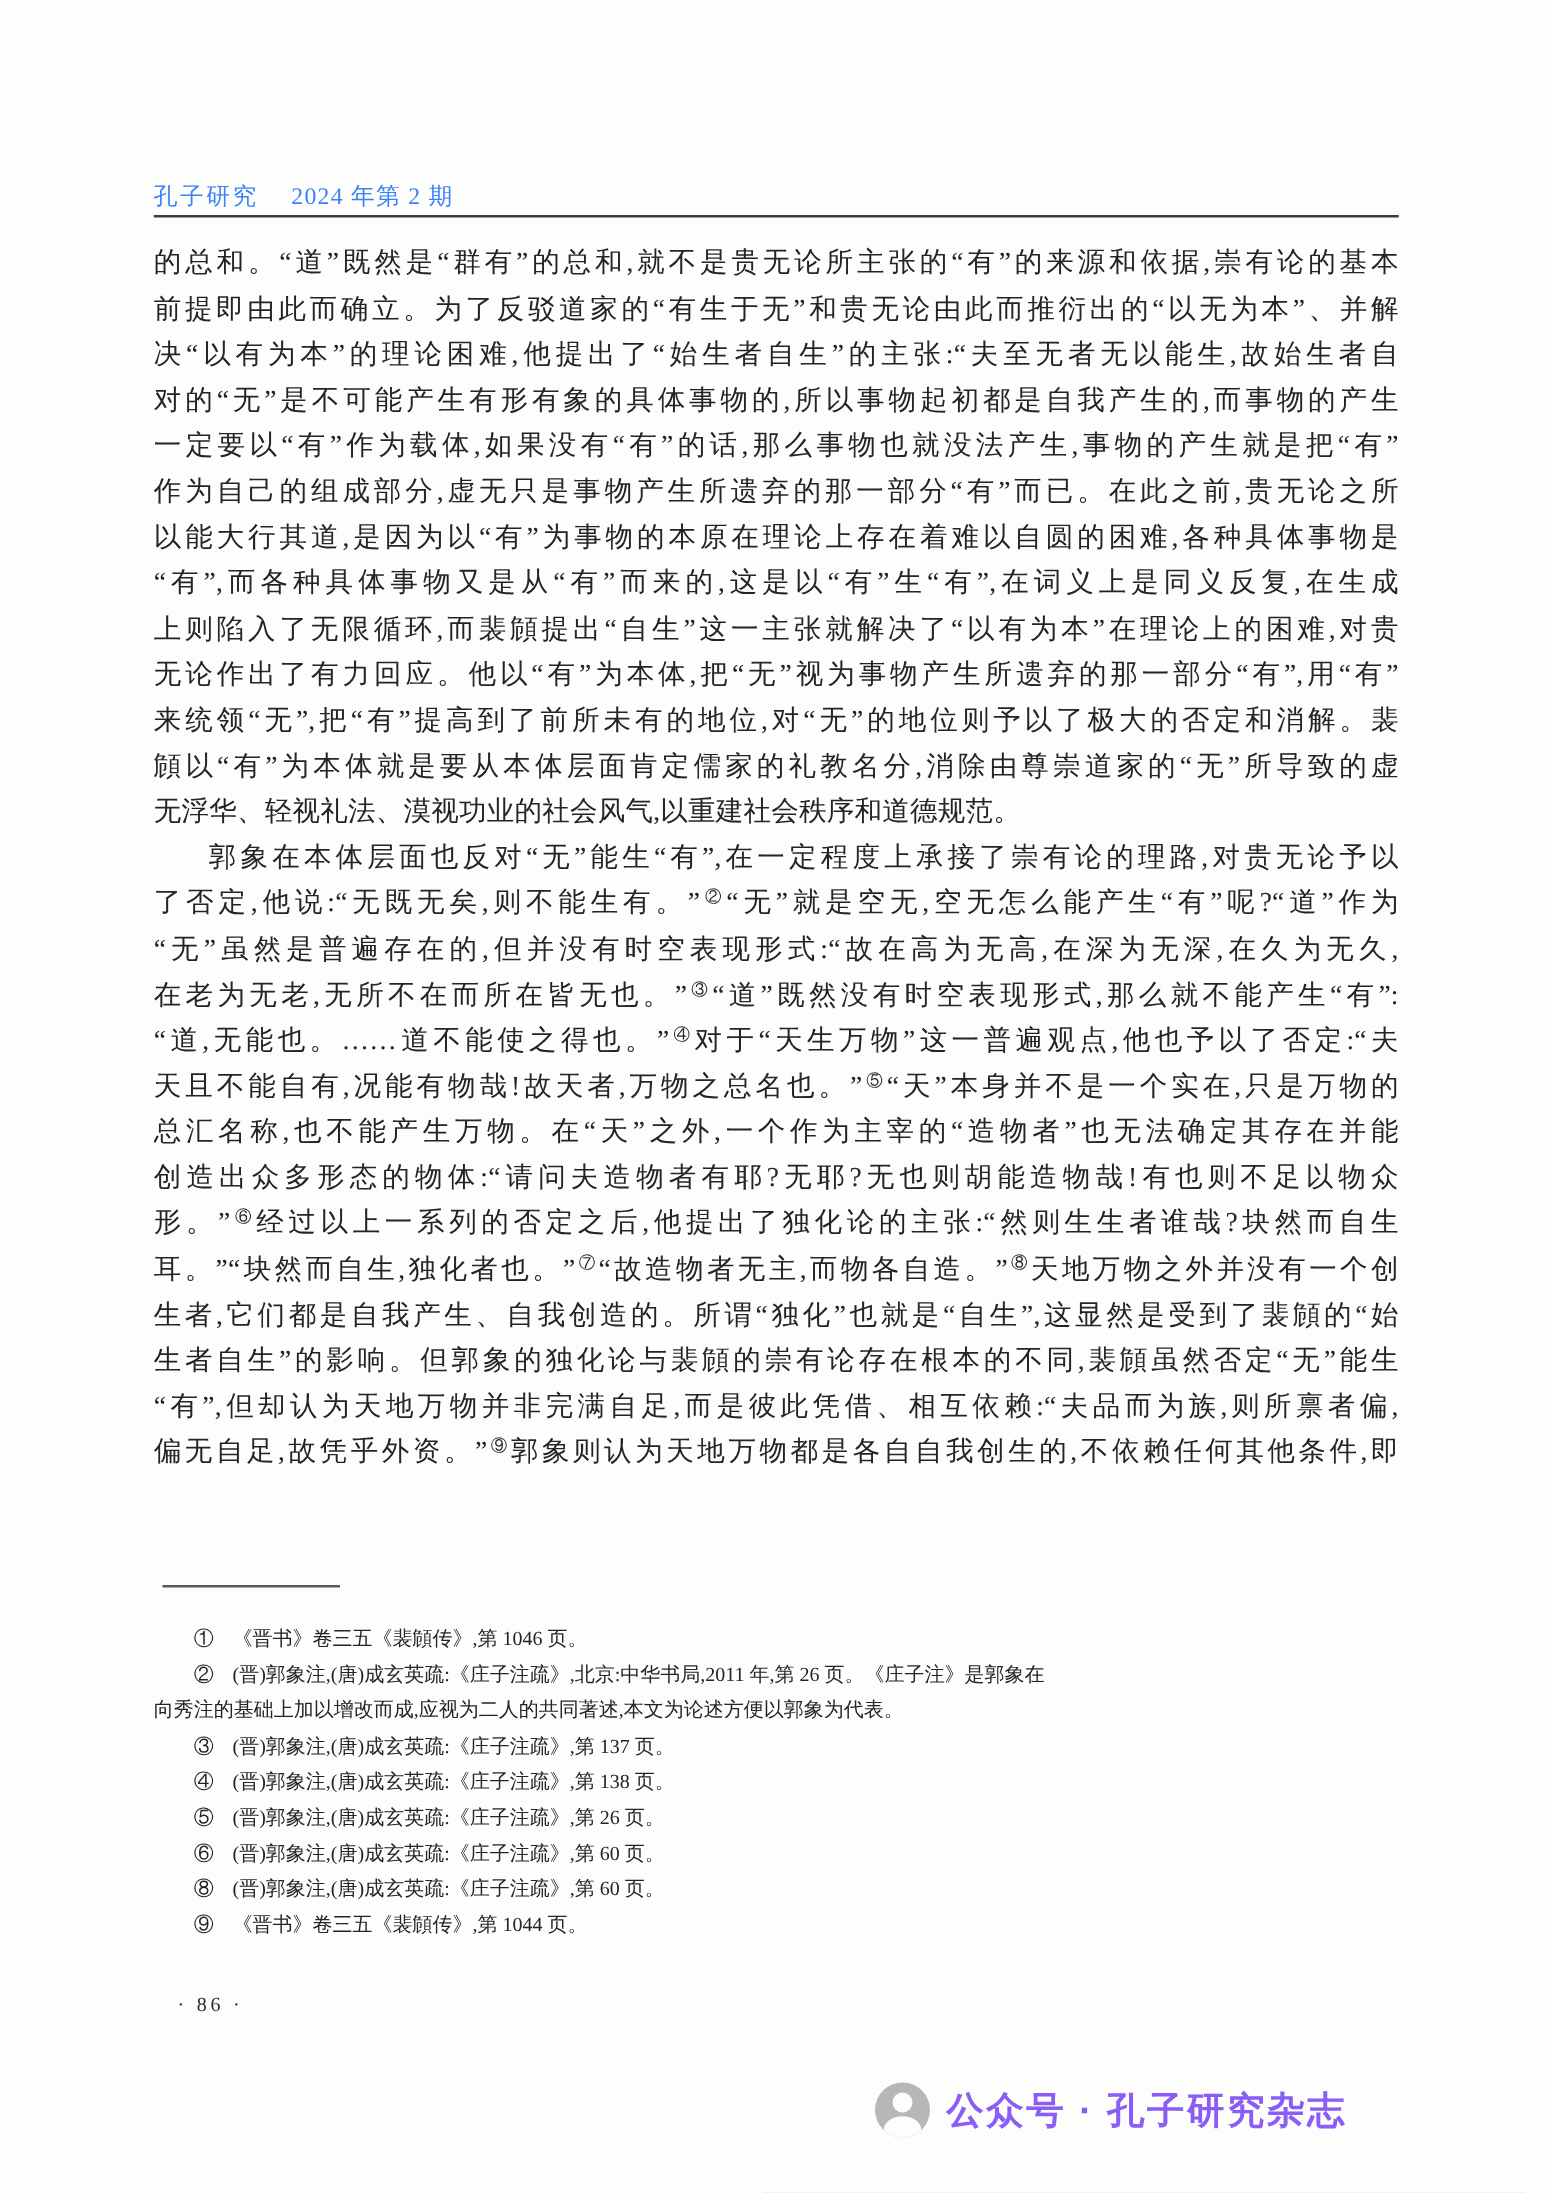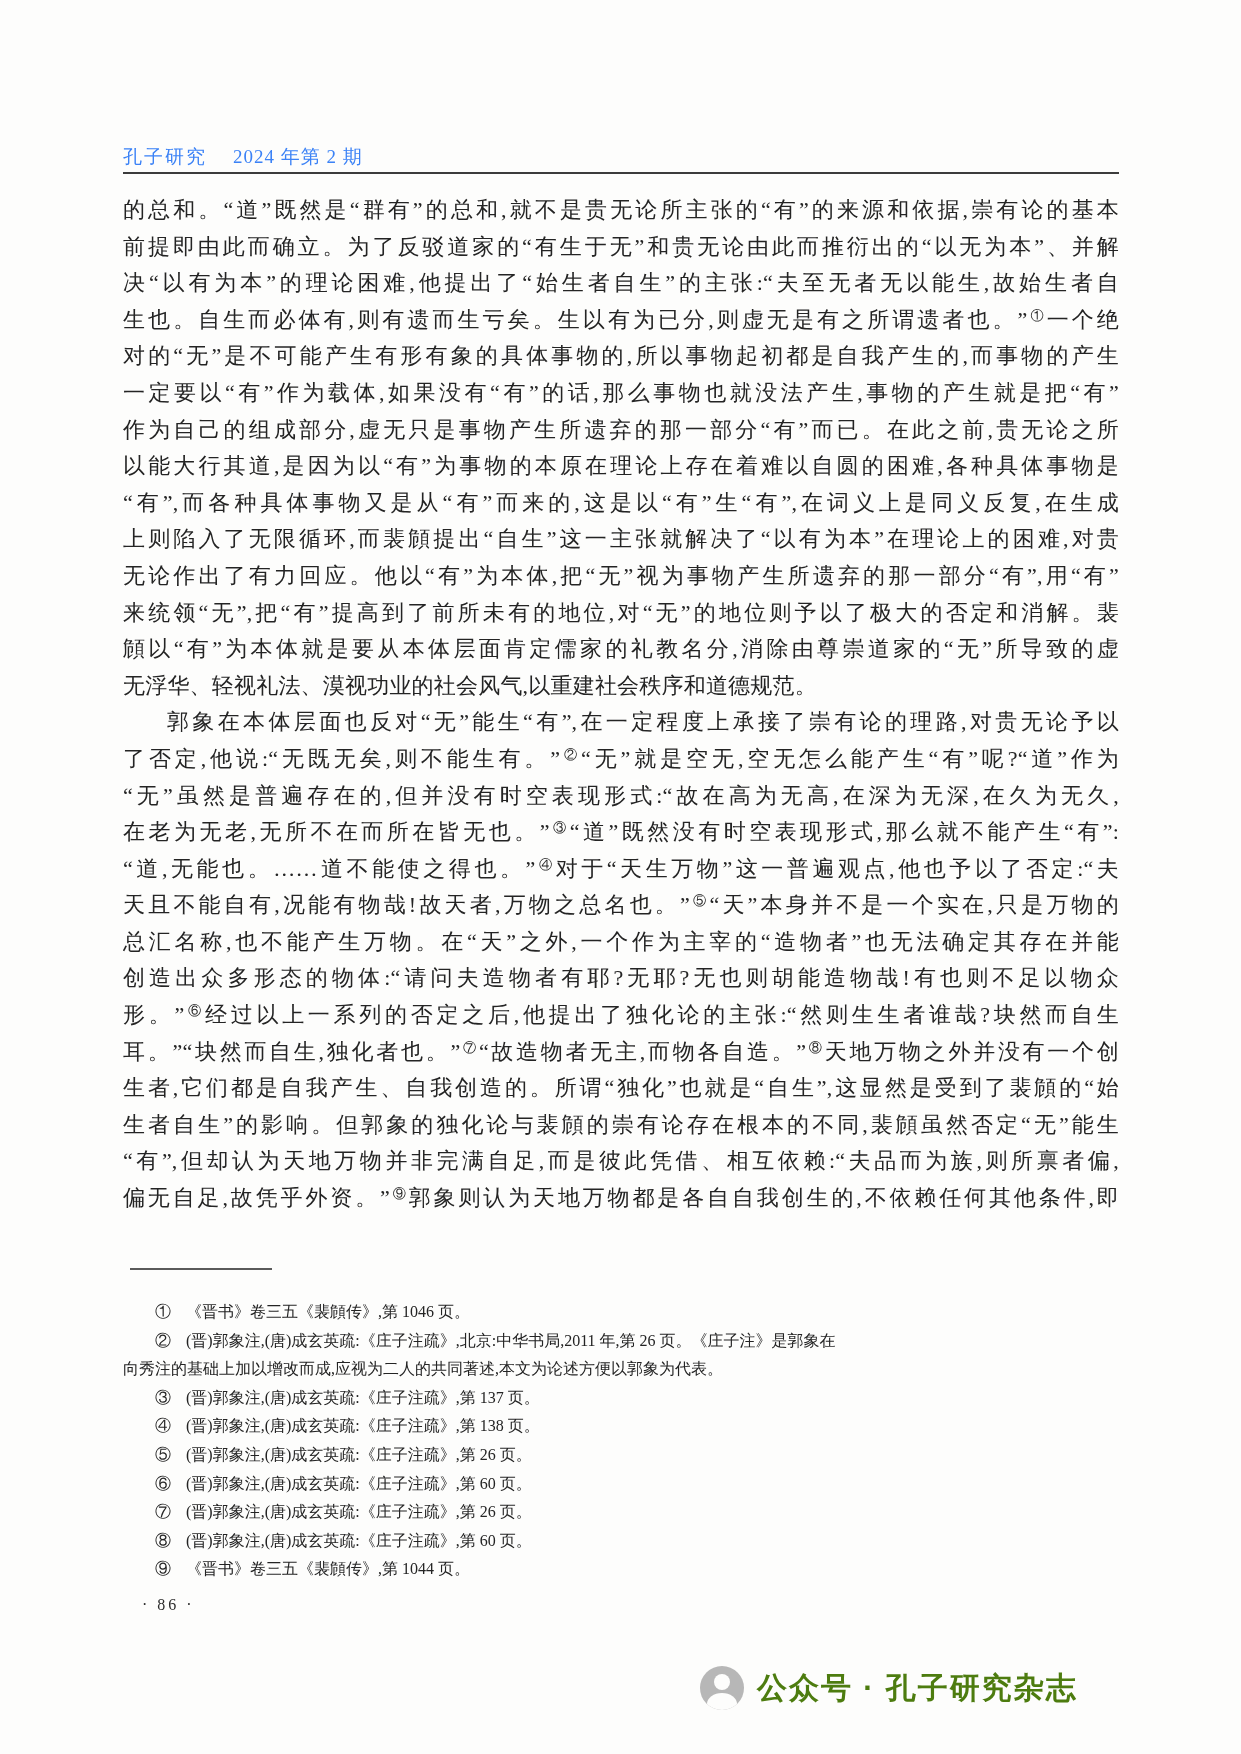--- a/index.html
+++ b/index.html
@@ -93,21 +93,20 @@
   <div class="running-head">
     <span>孔子研究</span><span class="issue">2024 年第 2 期</span>
   </div>
   <div class="head-rule"></div>
 
   <div class="body-text">
       <div>
         <div class="bodyline">的总和。“道”既然是“群有”的总和,就不是贵无论所主张的“有”的来源和依据,崇有论的基本</div>
         <div class="bodyline">前提即由此而确立。为了反驳道家的“有生于无”和贵无论由此而推衍出的“以无为本”、并解</div>
         <div class="bodyline">决“以有为本”的理论困难,他提出了“始生者自生”的主张:“夫至无者无以能生,故始生者自</div>
-        <div class="bodyline">生也。自生而必体有,则有遗而生亏矣。生以有为已分,则虚无是有之所谓遗者也。”<sup class="fnref">①</sup>一个绝</div>
         <div class="bodyline">对的“无”是不可能产生有形有象的具体事物的,所以事物起初都是自我产生的,而事物的产生</div>
         <div class="bodyline">一定要以“有”作为载体,如果没有“有”的话,那么事物也就没法产生,事物的产生就是把“有”</div>
         <div class="bodyline">作为自己的组成部分,虚无只是事物产生所遗弃的那一部分“有”而已。在此之前,贵无论之所</div>
         <div class="bodyline">以能大行其道,是因为以“有”为事物的本原在理论上存在着难以自圆的困难,各种具体事物是</div>
         <div class="bodyline">“有”,而各种具体事物又是从“有”而来的,这是以“有”生“有”,在词义上是同义反复,在生成</div>
         <div class="bodyline">上则陷入了无限循环,而裴頠提出“自生”这一主张就解决了“以有为本”在理论上的困难,对贵</div>
         <div class="bodyline">无论作出了有力回应。他以“有”为本体,把“无”视为事物产生所遗弃的那一部分“有”,用“有”</div>
         <div class="bodyline">来统领“无”,把“有”提高到了前所未有的地位,对“无”的地位则予以了极大的否定和消解。裴</div>
         <div class="bodyline">頠以“有”为本体就是要从本体层面肯定儒家的礼教名分,消除由尊崇道家的“无”所导致的虚</div>
         <div class="bodyline para-end">无浮华、轻视礼法、漠视功业的社会风气,以重建社会秩序和道德规范。</div>
@@ -132,25 +131,24 @@
 
   <div class="fn-rule"></div>
   <div class="footnotes">
       <div class="fnline first"><span class="fnmark">①</span><span>《晋书》卷三五《裴頠传》,第 1046 页。</span></div>
       <div class="fnline first"><span class="fnmark">②</span><span>(晋)郭象注,(唐)成玄英疏:《庄子注疏》,北京:中华书局,2011 年,第 26 页。《庄子注》是郭象在</span></div>
       <div class="fnline">向秀注的基础上加以增改而成,应视为二人的共同著述,本文为论述方便以郭象为代表。</div>
       <div class="fnline first"><span class="fnmark">③</span><span>(晋)郭象注,(唐)成玄英疏:《庄子注疏》,第 137 页。</span></div>
       <div class="fnline first"><span class="fnmark">④</span><span>(晋)郭象注,(唐)成玄英疏:《庄子注疏》,第 138 页。</span></div>
       <div class="fnline first"><span class="fnmark">⑤</span><span>(晋)郭象注,(唐)成玄英疏:《庄子注疏》,第 26 页。</span></div>
       <div class="fnline first"><span class="fnmark">⑥</span><span>(晋)郭象注,(唐)成玄英疏:《庄子注疏》,第 60 页。</span></div>
-      <div class="fnline first"><span class="fnmark">⑦</span><span>(晋)郭象注,(唐)成玄英疏:《庄子注疏》,第 26 页。</span></div>
       <div class="fnline first"><span class="fnmark">⑧</span><span>(晋)郭象注,(唐)成玄英疏:《庄子注疏》,第 60 页。</span></div>
       <div class="fnline first"><span class="fnmark">⑨</span><span>《晋书》卷三五《裴頠传》,第 1044 页。</span></div>
     </div>
 
   <div class="pageno">· 86 ·</div>
 
   <div class="watermark">
     <span class="watermark-icon" style="background: rgb(183, 183, 183);"></span>
-    <span class="watermark-text" style="color: #4d7c0f;">公众号 · 孔子研究杂志</span>
+    <span class="watermark-text" style="color: #8b5cf6;">公众号 · 孔子研究杂志</span>
   </div>
 
 </div>
 
 </body></html>

